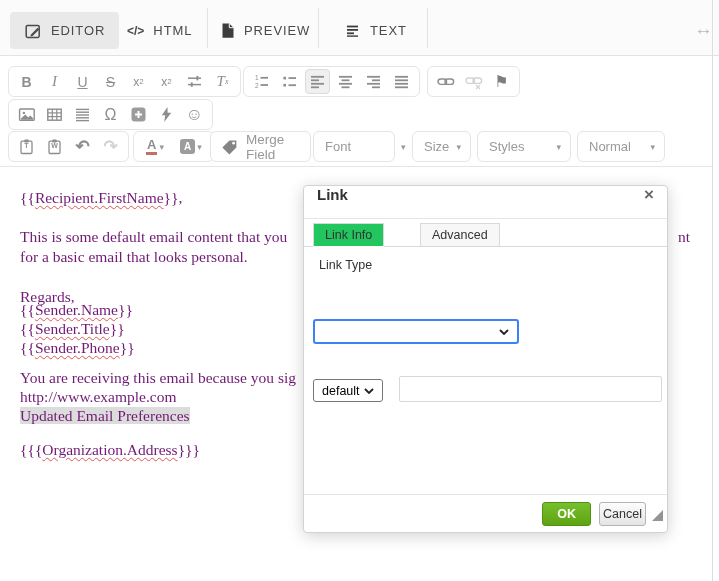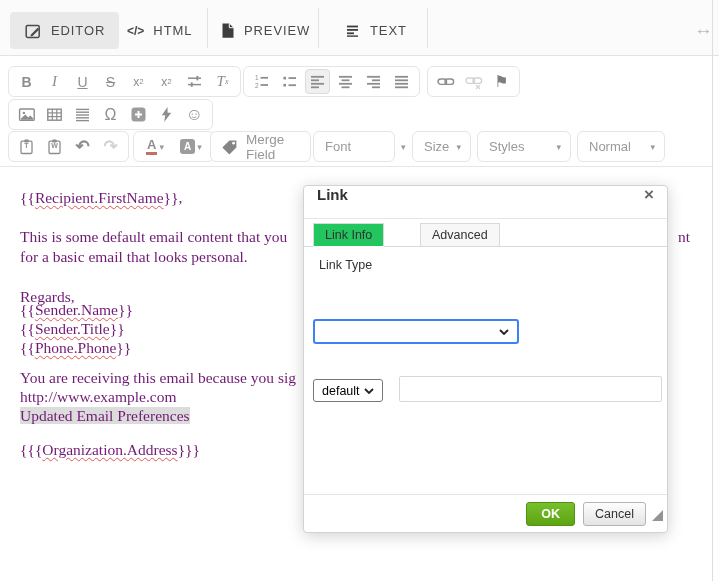--- a/index.html
+++ b/index.html
@@ -73,21 +73,21 @@
   .url-input{position:absolute;left:95px;top:190px;width:263px;height:26px;box-sizing:border-box;
              border:1px solid #d8d8d8;border-radius:2px;background:#fff;font-size:12.5px;padding:0 6px;
              font-family:"Liberation Sans",sans-serif;}
   .dlg-footer{position:absolute;left:0;right:0;bottom:0;height:38px;border-top:1px solid #e5e5e5;
               display:flex;align-items:center;justify-content:flex-end;gap:8px;
               padding-right:21px;box-sizing:border-box;}
   .btn-ok{background:linear-gradient(#78bf2e,#5da312);border:1px solid #4e9410;border-radius:3px;
           color:#fff;font-weight:bold;font-size:12.5px;padding:4px 14px;cursor:pointer;
           font-family:"Liberation Sans",sans-serif;}
   .btn-cancel{background:linear-gradient(#fdfdfd,#e4e4e4);border:1px solid #b4b4b4;border-radius:3px;
-          color:#333;font-size:12.5px;padding:4px 11px;cursor:pointer;font-family:"Liberation Sans",sans-serif;}
+          color:#333;font-size:12.5px;padding:4px 3px;cursor:pointer;font-family:"Liberation Sans",sans-serif;}
   .dlg-resize{position:absolute;right:4px;bottom:11px;width:0;height:0;
               border-left:11px solid transparent;border-bottom:11px solid #949494;cursor:nwse-resize;}
 </style>
 </head>
 <body>
 
 <div class="tabbar">
   <div class="tab active" style="left:10px;">
     <span>
       <svg width="18" height="18" viewBox="0 0 18 18">
@@ -366,21 +366,21 @@
 </div>
 
 <div>
   <div class="content-line" style="left:20px;top:188px;"><span>{{</span><span class="mf">Recipient.FirstName</span><span>}},</span></div>
   <div class="content-line" style="left:20px;top:227px;">This is some default email content that you</div>
   <div class="content-line" style="left:678px;top:227px;">nt</div>
   <div class="content-line" style="left:20px;top:247px;">for a basic email that looks personal.</div>
   <div class="content-line" style="left:20px;top:287px;">Regards,</div>
   <div class="content-line" style="left:20px;top:300px;"><span>{{</span><span class="mf">Sender.Name</span><span>}}</span></div>
   <div class="content-line" style="left:20px;top:319px;"><span>{{</span><span class="mf">Sender.Title</span><span>}}</span></div>
-  <div class="content-line" style="left:20px;top:338px;"><span>{{</span><span class="mf">Phone.Phone</span><span>}}</span></div>
+  <div class="content-line" style="left:20px;top:338px;"><span>{{</span><span class="mf">Sender.Phone</span><span>}}</span></div>
   <div class="content-line" style="left:20px;top:368px;">You are receiving this email because you sig</div>
   <div class="content-line" style="left:20px;top:387px;">http://www.example.com</div>
   <div class="content-line" style="left:20px;top:406px;"><span class="selhl">Updated Email Preferences</span></div>
   <div class="content-line" style="left:20px;top:440px;"><span>{{{</span><span class="mf">Organization.Address</span><span>}}}</span></div>
 </div>
 
 <div class="dialog">
   <div class="dlg-header">
     <span class="dlg-title">Link</span>
     <span class="dlg-close">×</span>

